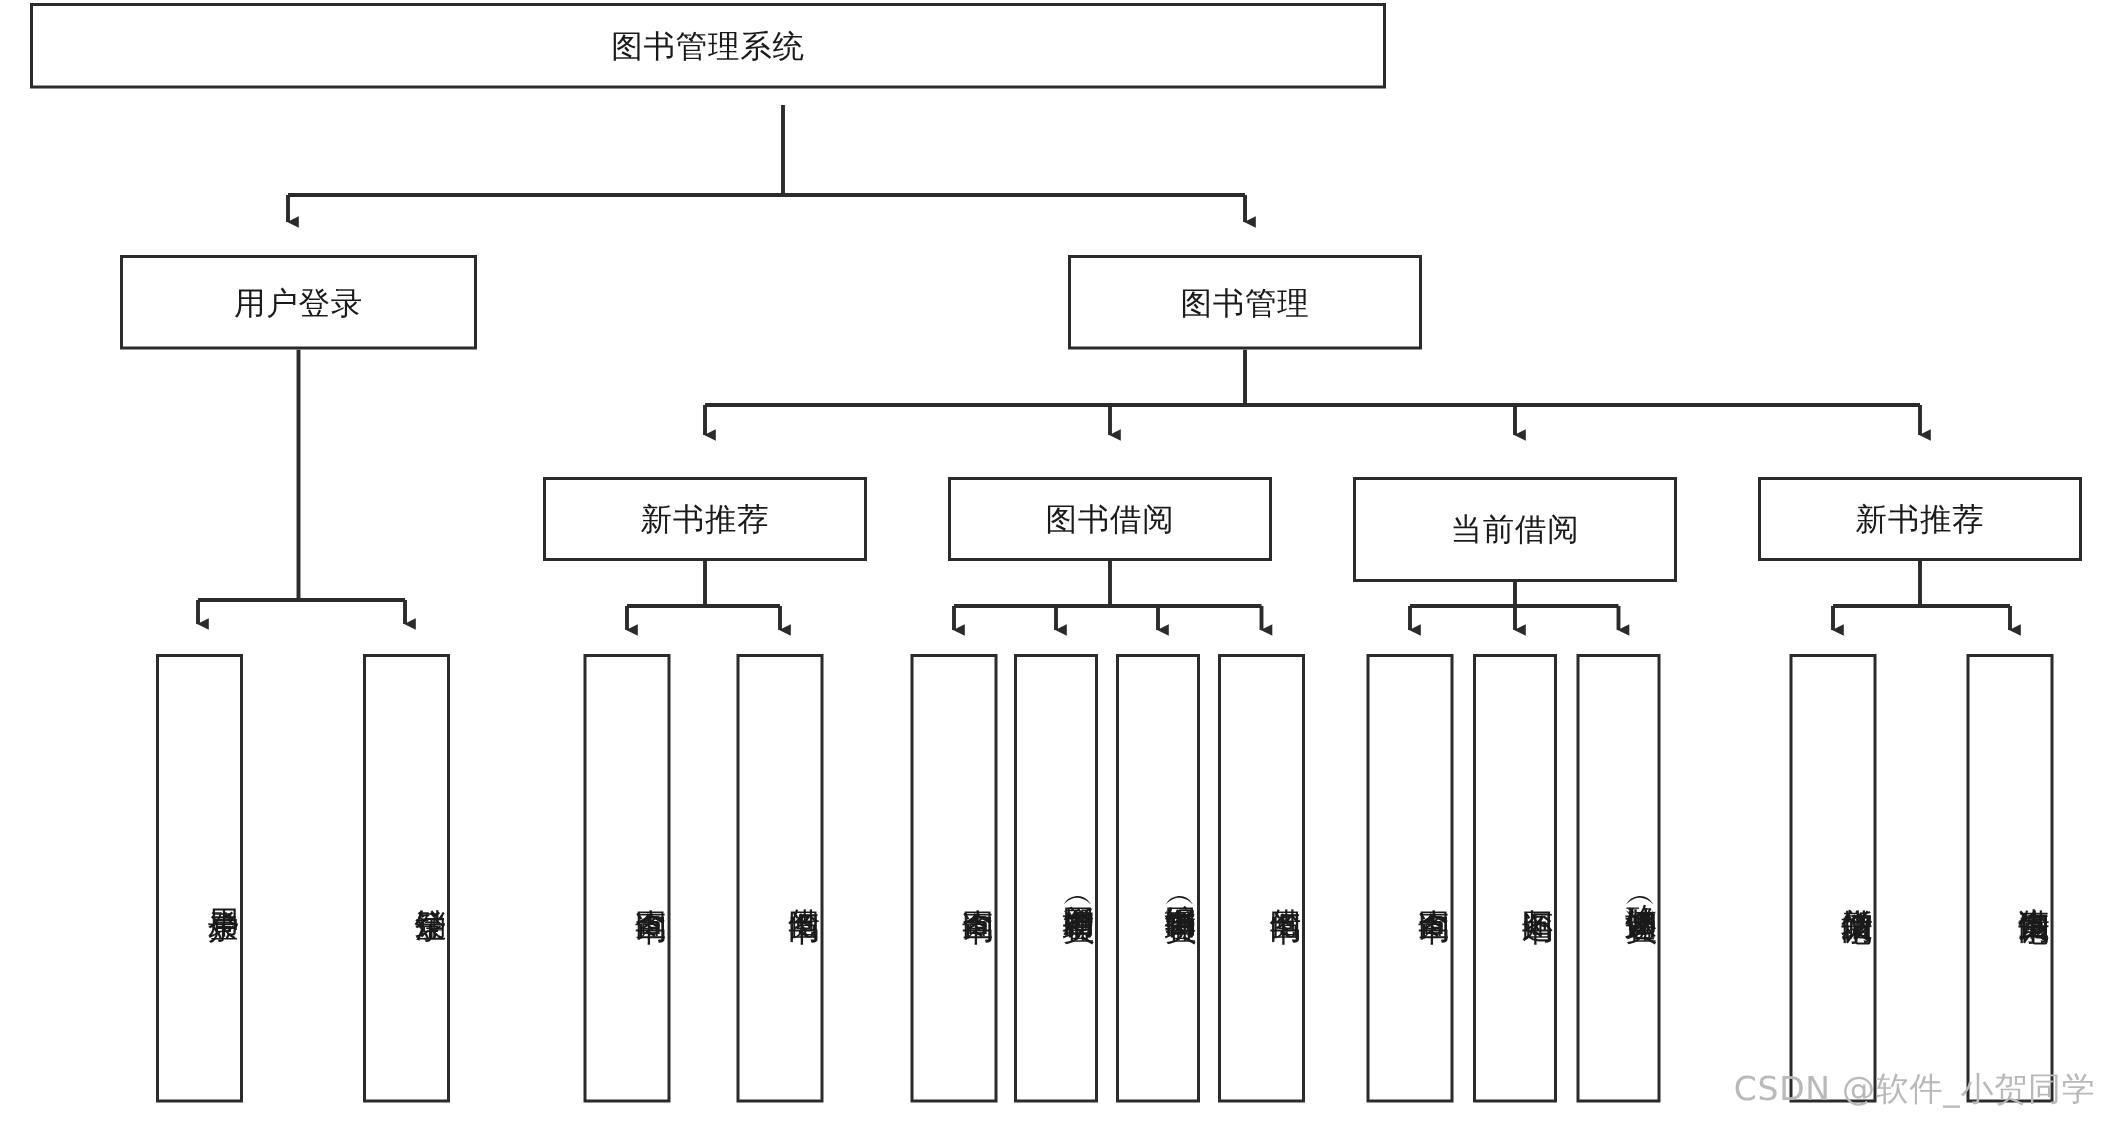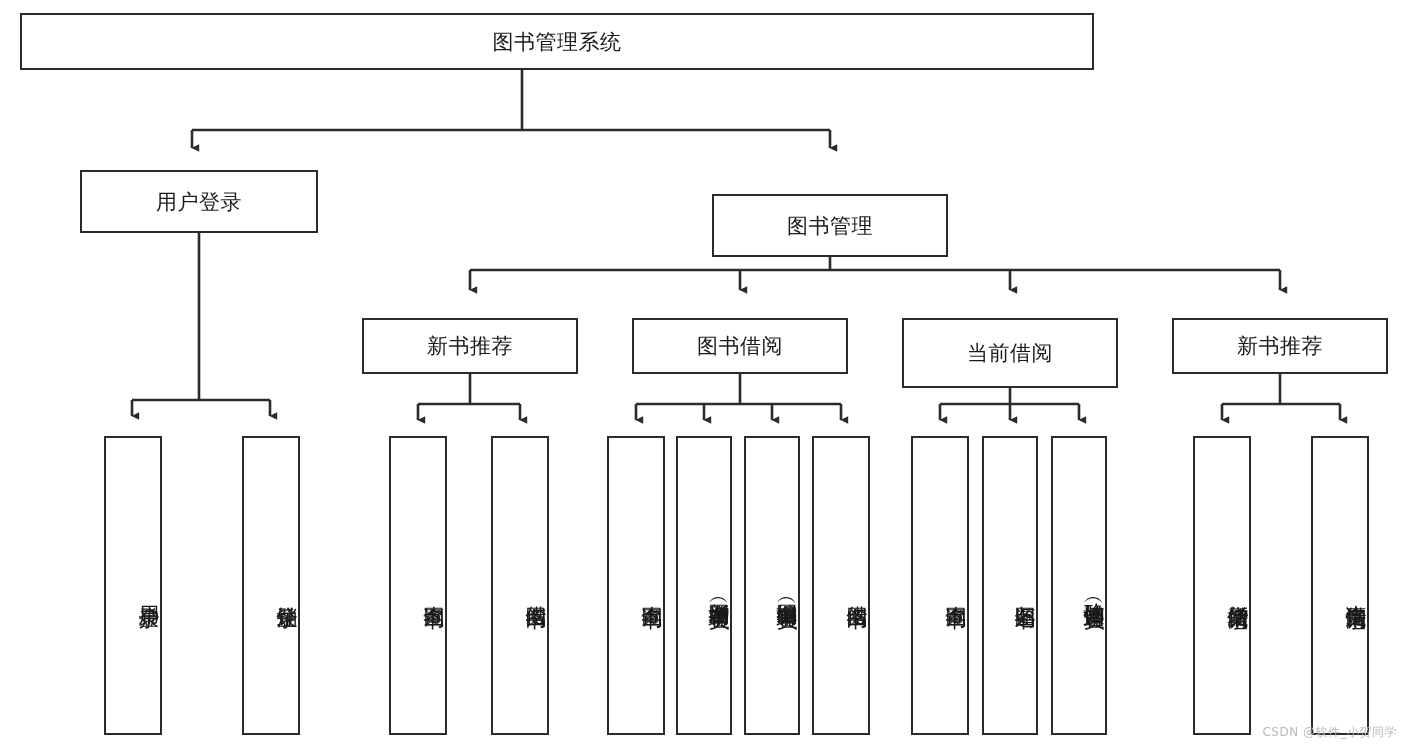--- a/index.html
+++ b/index.html
@@ -51,21 +51,21 @@
   .node.vert span {
     writing-mode: vertical-rl;
     text-orientation: upright;
     display: block;
     white-space: normal;
   }
   .watermark {
     position: absolute;
     right: 8px;
     bottom: 6px;
-    font-size: 12px;
+    font-size: 22px;
     color: #b9b9b9;
     letter-spacing: 0.5px;
     white-space: nowrap;
     pointer-events: none;
   }
 </style>
 </head>
 <body>
 
 <div id="canvas">
@@ -113,28 +113,28 @@
       <path d="M1010,404 L1010,420" marker-end="url(#arrowhead)"></path>
       <path d="M1079,404 L1079,420" marker-end="url(#arrowhead)"></path>
 
       <path d="M1280,374 L1280,404"></path>
       <path d="M1222,404 L1340,404"></path>
       <path d="M1222,404 L1222,420" marker-end="url(#arrowhead)"></path>
       <path d="M1340,404 L1340,420" marker-end="url(#arrowhead)"></path>
     </g>
   </svg>
 
-  <div class="node horiz" style="left:20px; top:13px; width:1074px; height:57px;text-align:center;">
+  <div class="node horiz" style="left:20px; top:2px; width:904px; height:57px;text-align:center;">
     <span>图书管理系统</span>
   </div>
 
   <div class="node horiz" style="left:80px; top:170px; width:238px; height:63px;">
     <span>用户登录</span>
   </div>
-  <div class="node horiz" style="left:712px; top:170px; width:236px; height:63px;margin-top:24px;">
+  <div class="node horiz" style="left:712px; top:170px; width:236px; height:63px;">
     <span>图书管理</span>
   </div>
 
   <div class="node horiz" style="left:362px; top:318px; width:216px; height:56px;">
     <span>新书推荐</span>
   </div>
   <div class="node horiz" style="left:632px; top:318px; width:216px; height:56px;">
     <span>图书借阅</span>
   </div>
   <div class="node horiz" style="left:902px; top:318px; width:216px; height:70px;">

